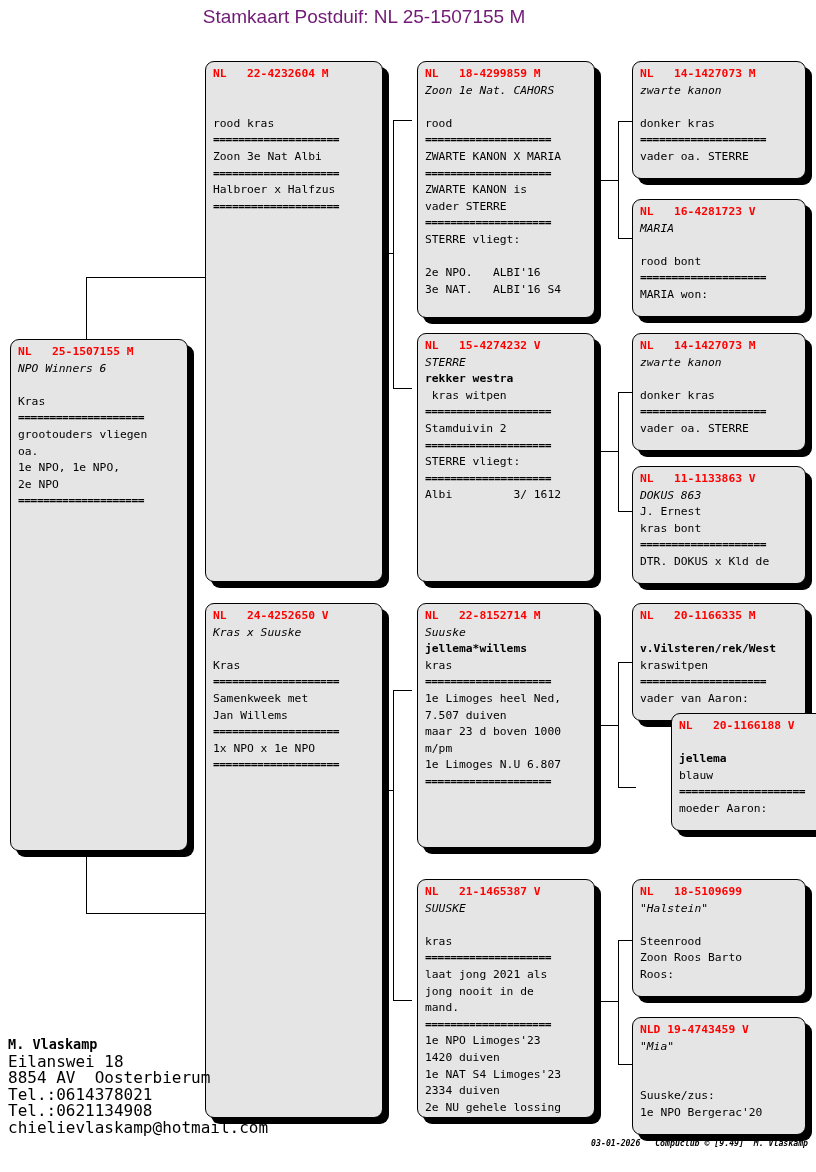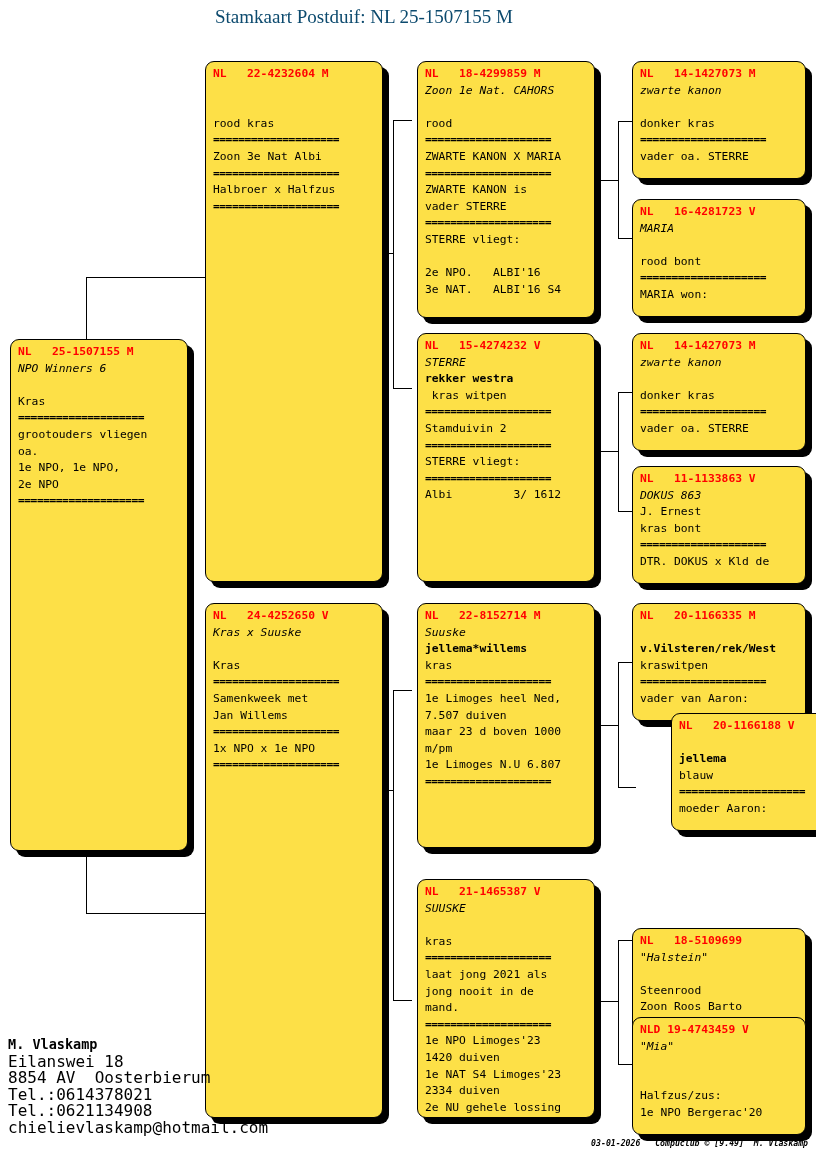--- a/index.html
+++ b/index.html
@@ -5,28 +5,28 @@
 <style>
   html,body{margin:0;padding:0;background:#ffffff;}
   body{
     width:816px;height:1172px;position:relative;overflow:hidden;
     font-family:"DejaVu Sans Mono","Liberation Mono",monospace;
   }
   .page{position:absolute;left:0;top:0;width:816px;height:1172px;}
 
   .title{
     position:absolute;left:0;top:6px;width:728px;text-align:center;
-    font-family:Liberation Serif, serif;
-    font-size:19px;color:#0c4a6e;letter-spacing:0px;
+    font-family:Liberation Sans, sans-serif;
+    font-size:19px;color:#701a75;letter-spacing:0px;
   }
 
   
   .box{
     position:absolute;
-    background:#fde047;
+    background:#e5e5e5;
     border:1px solid #000000;
     border-radius:9px;
     box-shadow:6px 6px 0 0 #000000;
     box-sizing:border-box;
     overflow:hidden;
     padding:4px 7px 2px 7px;
   }
   .line{
     font-family:"DejaVu Sans Mono","Liberation Mono",monospace;
     font-size:11.3px;
@@ -255,35 +255,35 @@
 
   <div class="box" style="left:632px;top:713px;width:174px;height:118px;margin-left:39px;">
     <div class="line ring">NL   20-1166188 V</div>
     <div class="line blank"></div>
     <div class="line bold">jellema</div>
     <div class="line">blauw</div>
     <div class="line rule">====================</div>
     <div class="line">moeder Aaron:</div>
   </div>
 
-  <div class="box" style="left:632px;top:928px;width:174px;height:118px;">
+  <div class="box" style="left:632px;top:879px;width:174px;height:118px;">
     <div class="line ring">NL   18-5109699</div>
     <div class="line nameit">"Halstein"</div>
     <div class="line blank"></div>
     <div class="line">Steenrood</div>
     <div class="line">Zoon Roos Barto</div>
     <div class="line">Roos:</div>
   </div>
 
   <div class="box" style="left:632px;top:1017px;width:174px;height:118px;">
     <div class="line ring">NLD 19-4743459 V</div>
     <div class="line nameit">"Mia"</div>
     <div class="line blank"></div>
     <div class="line blank"></div>
-    <div class="line">Halfzus/zus:</div>
+    <div class="line">Suuske/zus:</div>
     <div class="line">1e NPO Bergerac'20</div>
   </div>
 
   <div class="owner">
     <div class="oname">M. Vlaskamp</div>
     <div class="oline">Eilanswei 18</div>
     <div class="oline">8854 AV  Oosterbierum</div>
     <div class="oline">Tel.:0614378021</div>
     <div class="oline">Tel.:0621134908</div>
     <div class="oline">chielievlaskamp@hotmail.com</div>

